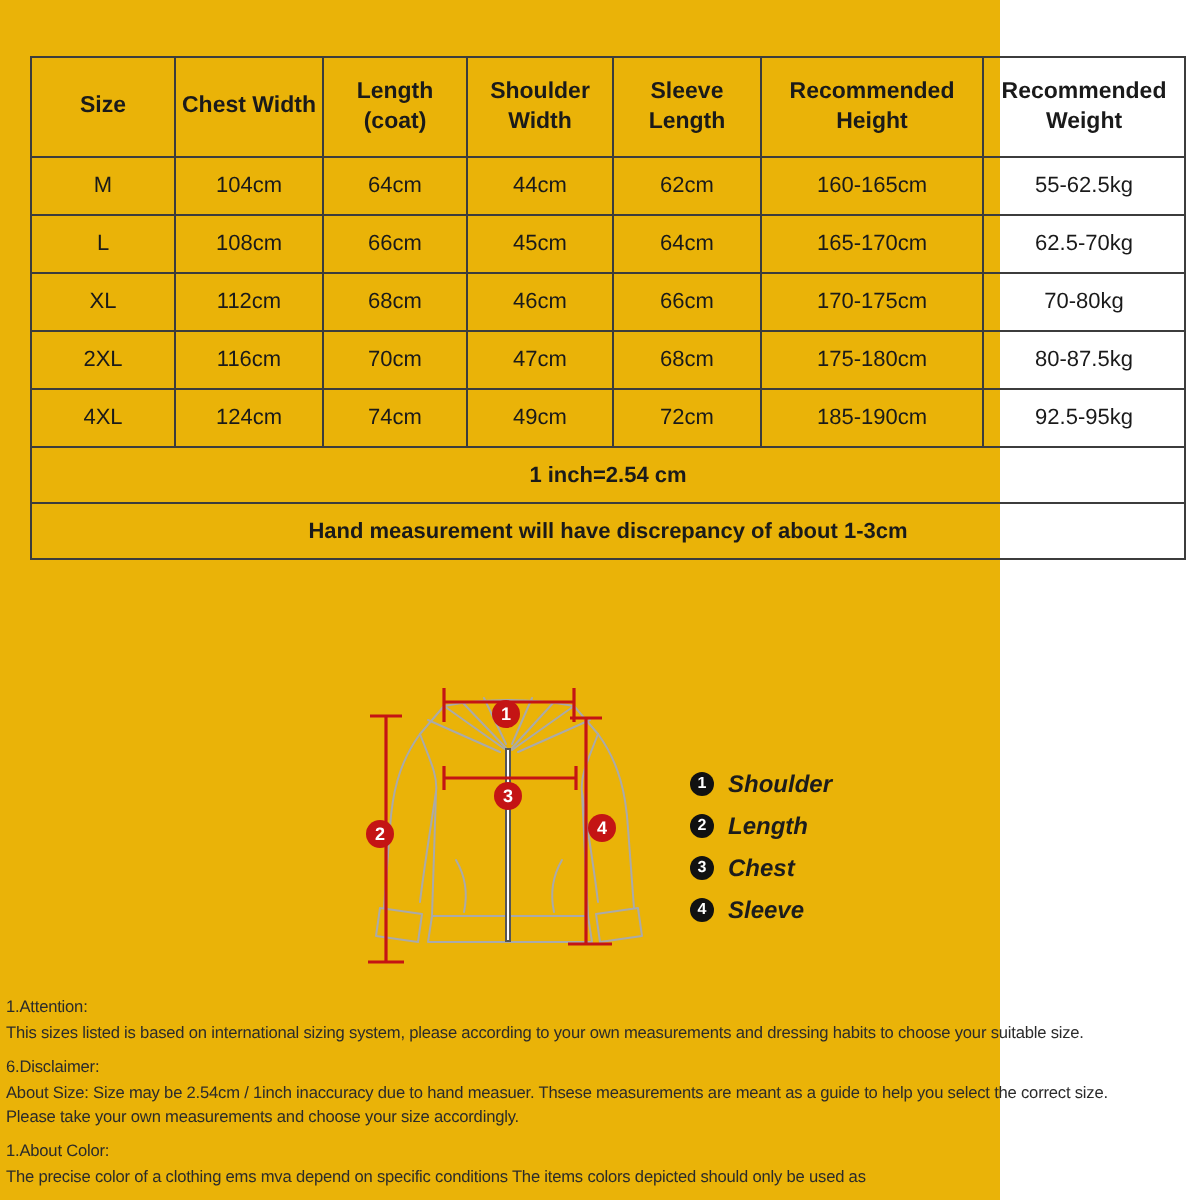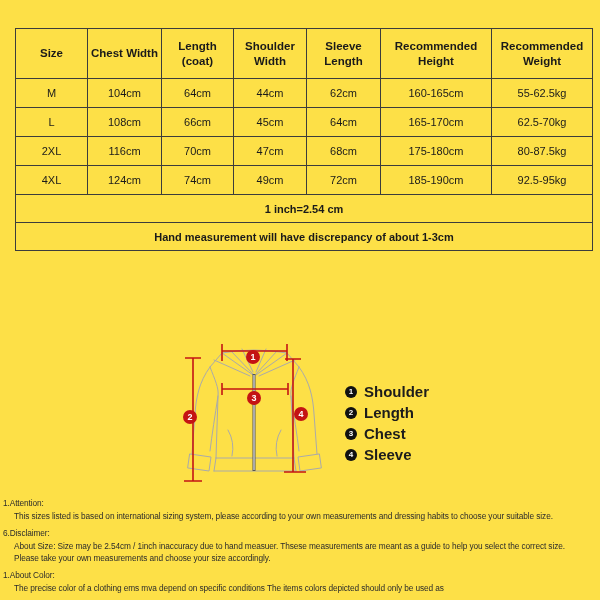--- a/index.html
+++ b/index.html
@@ -1,18 +1,18 @@
 <!DOCTYPE html>
 <html><head>
 <meta charset="utf-8">
 <style>
   * { margin:0; padding:0; box-sizing:border-box; }
   html,body { width:600px; height:600px; background:#ffffff; overflow:hidden;
               font-family:"Liberation Sans", sans-serif; }
-  #stage { position:relative; width:600px; height:600px; background:#fde047; }
+  #stage { position:relative; width:500px; height:600px; background:#eab308; }
 
   
   .size-table { position:absolute; left:15px; top:28px; width:577px;
                 border-collapse:collapse; table-layout:fixed; }
   .size-table td, .size-table th {
       border:1px solid #3c3c3c; text-align:center; vertical-align:middle;
       color:#1a1a1a; padding:0; }
   .size-table th { font-size:11.5px; font-weight:bold; line-height:1.25; }
   .size-table thead tr { height:50px; }
   .size-table tbody tr { height:29px; }
@@ -24,28 +24,28 @@
   
   #diagram-svg { position:absolute; left:170px; top:338px; }
   .badge { position:absolute; width:14px; height:14px; border-radius:50%;
            background:#c41414; color:#fff; font-size:9px; font-weight:bold;
            display:flex; align-items:center; justify-content:center; line-height:1; }
   #legend { position:absolute; left:345px; top:381px; }
   .legend-item { display:flex; align-items:center; height:21px; }
   .legend-bullet { width:12px; height:12px; border-radius:50%; background:#111;
                    color:#fff; font-size:8px; font-weight:bold; display:flex;
                    align-items:center; justify-content:center; margin-right:7px; line-height:1; }
-  .legend-label { font-size:15px; font-weight:bold; color:#1c1c1c; }
+  .legend-label { font-size:12px; font-weight:bold; color:#1c1c1c;font-style:italic; }
 
   
   #notes { position:absolute; left:3px; top:498px; width:596px;
            font-size:8.3px; color:#2b2b2b; letter-spacing:-0.1px; }
   #notes .note-title { margin-top:7px; }
   #notes .note-section:first-child .note-title { margin-top:0; }
-  #notes .note-line { margin-top:2.8px; white-space:nowrap; overflow:hidden;margin-left:11px; }
+  #notes .note-line { margin-top:2.8px; white-space:nowrap; overflow:hidden; }
 </style>
 </head>
 <body>
 
 <div id="stage">
 
   <table class="size-table">
     <colgroup>
       <col style="width:72px">
         <col style="width:74px">
@@ -79,20 +79,29 @@
       <tr>
         <td>L</td>
         <td>108cm</td>
         <td>66cm</td>
         <td>45cm</td>
         <td>64cm</td>
         <td>165-170cm</td>
         <td>62.5-70kg</td>
       </tr>
       <tr>
+        <td>XL</td>
+        <td>112cm</td>
+        <td>68cm</td>
+        <td>46cm</td>
+        <td>66cm</td>
+        <td>170-175cm</td>
+        <td>70-80kg</td>
+      </tr>
+      <tr>
         <td>2XL</td>
         <td>116cm</td>
         <td>70cm</td>
         <td>47cm</td>
         <td>68cm</td>
         <td>175-180cm</td>
         <td>80-87.5kg</td>
       </tr>
       <tr>
         <td>4XL</td>

